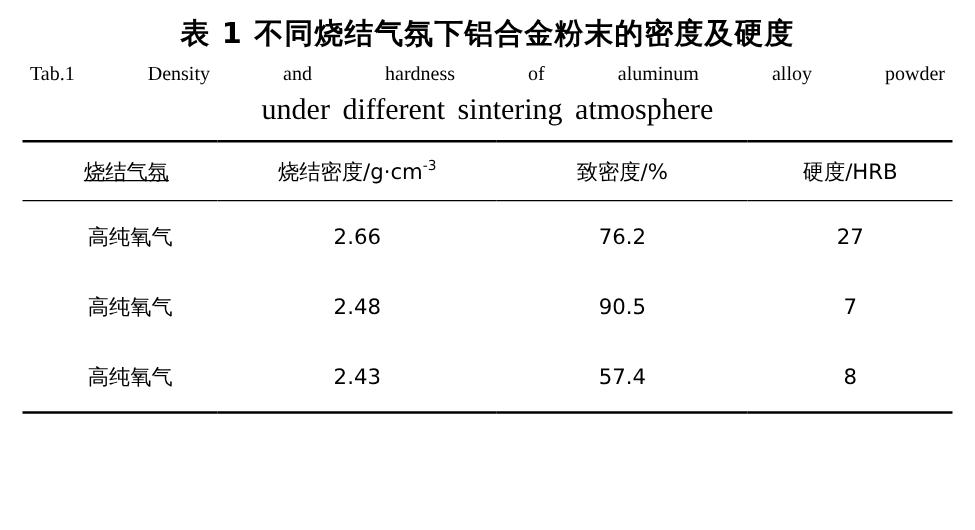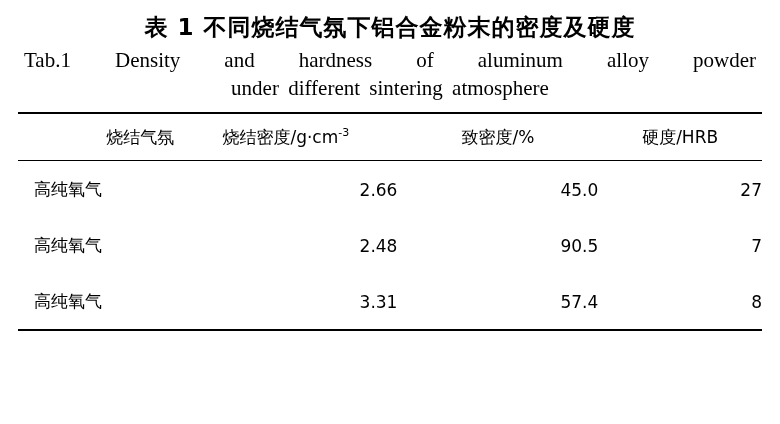--- a/index.html
+++ b/index.html
@@ -27,57 +27,58 @@
     font-weight: bold;
     font-size: 23px;
     letter-spacing: 1px;
     line-height: 30px;
     margin-top: 4px;
   }
   .title-en {
     text-align: justify;
     text-align-last: justify;
     font-family: "Liberation Serif", serif;
-    font-size: 21px;
+    font-size: 16px;
     line-height: 28px;
     margin-top: 4px;
     padding: 0 6px;
   }
   .title-en-2 {
     text-align: center;
     font-family: "Liberation Serif", serif;
-    font-size: 21px;
+    font-size: 24px;
     line-height: 28px;
     word-spacing: 4px;
   }
   table.data {
     width: 100%;
     border-collapse: collapse;
     margin-top: 10px;
     table-layout: fixed;
   }
   table.data thead th {
     font-family: "DejaVu Sans", sans-serif;
     font-weight: normal;
     font-size: 17px;
     padding: 12px 0 11px 0;
     text-align: center;
   }
   table.data thead th.first {
-    text-align: right;
+    text-align: center;
     padding-left: 10px;
+    text-decoration: underline;
   }
   table.data tbody td {
     font-family: "DejaVu Sans", sans-serif;
     font-size: 17px;
     padding: 17px 0 16px 0;
-    text-align: right;
+    text-align: center;
   }
   table.data tbody td.first {
-    text-align: left;
+    text-align: center;
     padding-left: 16px;
   }
   .rule-top {
     border-top: 2px solid #000;
   }
   .rule-mid {
     border-top: 1px solid #000;
   }
   .rule-bottom {
     border-top: 2px solid #000;
@@ -115,32 +116,32 @@
         <th class="first"><span>烧结气氛</span></th>
         <th><span class="units"><span>烧结密度/g·cm</span><span class="sup">-3</span></span></th>
         <th><span>致密度/%</span></th>
         <th><span>硬度/HRB</span></th>
       </tr>
     </thead>
     <tbody>
       <tr class="rule-mid">
         <td class="first">高纯氧气</td>
         <td>2.66</td>
-        <td>45.0</td>
+        <td>76.2</td>
         <td>27</td>
       </tr>
       <tr>
         <td class="first">高纯氧气</td>
         <td>2.48</td>
         <td>90.5</td>
         <td>7</td>
       </tr>
       <tr>
         <td class="first">高纯氧气</td>
-        <td>3.31</td>
+        <td>2.43</td>
         <td>57.4</td>
         <td>8</td>
       </tr>
       <tr class="rule-bottom">
         <td colspan="4" style="padding:0;height:0;"></td>
       </tr>
     </tbody>
   </table>
 
 </div>

